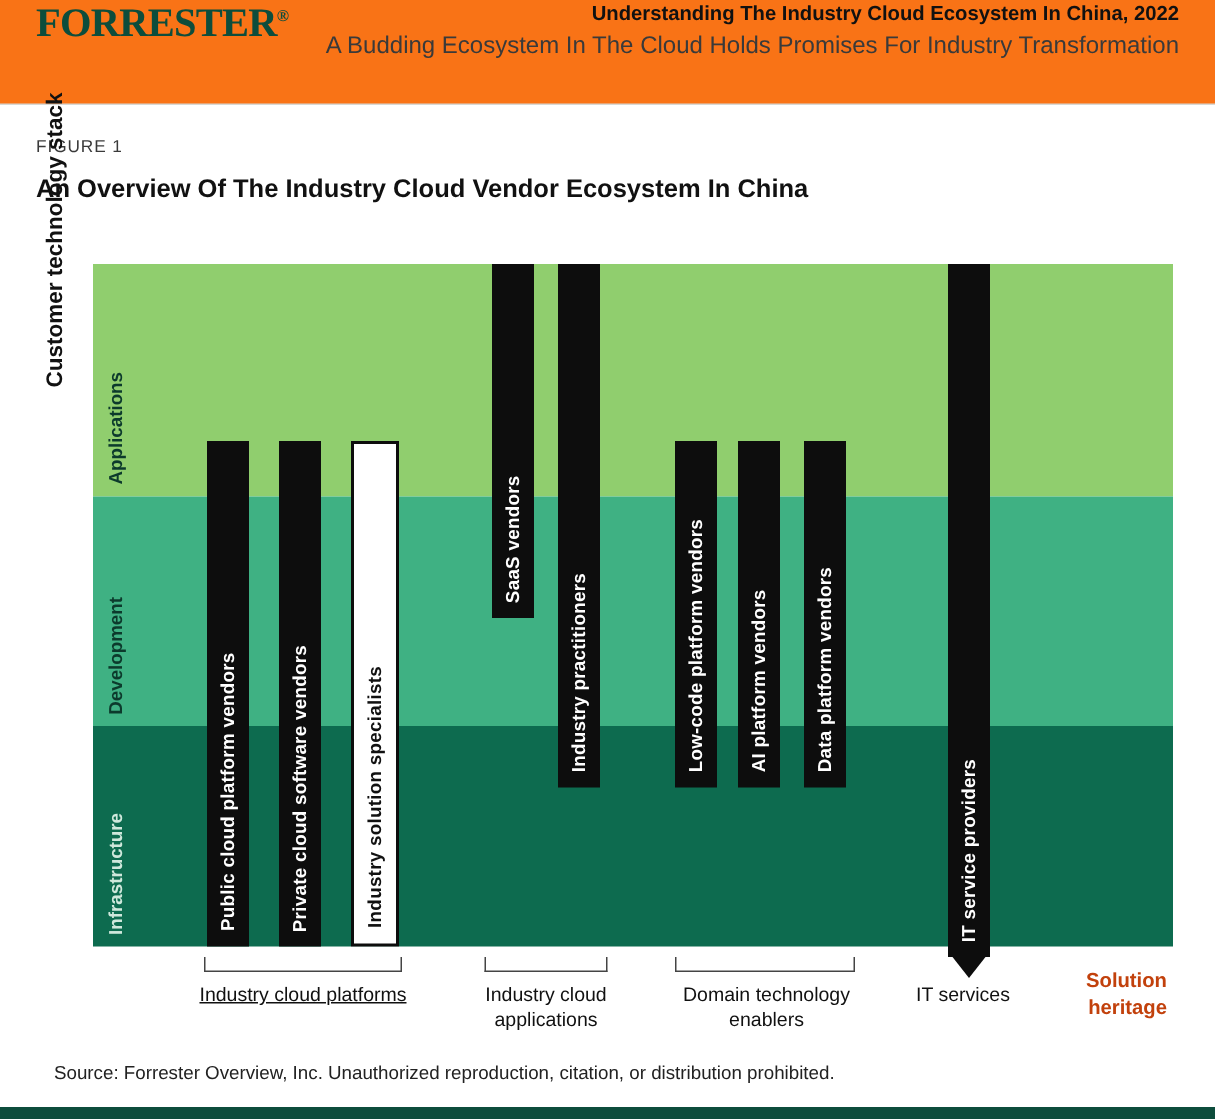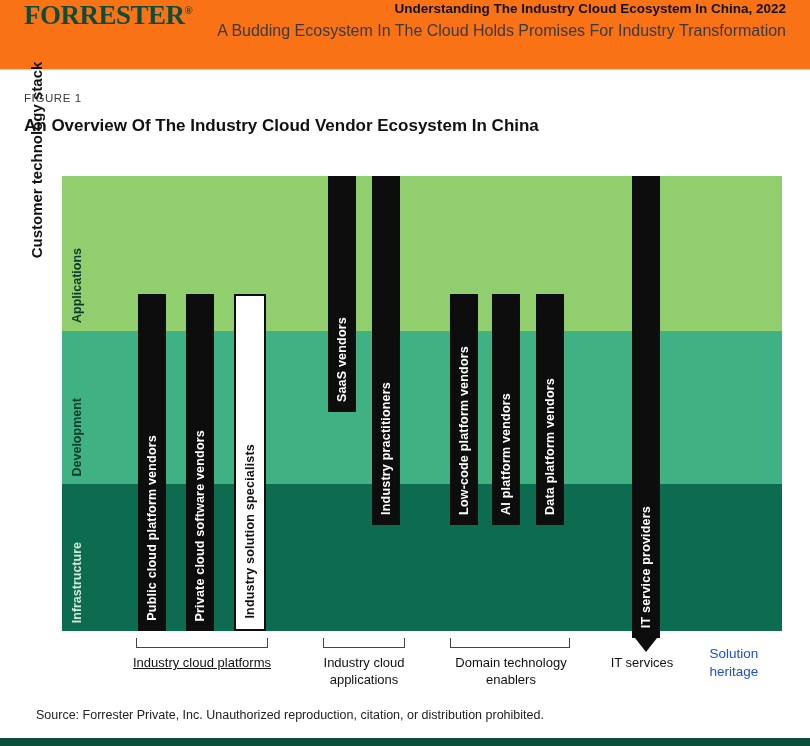--- a/index.html
+++ b/index.html
@@ -158,23 +158,23 @@
   .group-caption {
     position: absolute;
     font-size: 13px;
     color: #111;
     text-align: center;
     line-height: 1.3;
   }
   .heritage-title {
     position: absolute;
     font-size: 13.5px;
-    font-weight: normal;
-    color: #1d4ed8;
-    text-align: center;
+    font-weight: bold;
+    color: #c2410c;
+    text-align: right;
     line-height: 1.3;
   }
   
   .source {
     position: absolute;
     left: 36px;
     bottom: 24px;
     font-size: 12.5px;
     color: #222;
   }
@@ -258,14 +258,14 @@
 
   <div class="group-caption" style="left:122px; top:505px; width:160px;text-decoration:underline;">Industry cloud platforms</div>
   <div class="group-caption" style="left:438px; top:505px; width:146px;">Domain technology enablers</div>
   <div class="group-caption" style="left:296px; top:505px; width:136px;">Industry cloud applications</div>
   <div class="group-caption" style="left:586px; top:505px; width:112px;">IT services</div>
 
   <div class="heritage-title" style="left:690px; top:495px; width:88px; white-space:pre-line;">Solution
 heritage</div>
 </div>
 
-<div class="source">Source: Forrester Private, Inc. Unauthorized reproduction, citation, or distribution prohibited.</div>
+<div class="source">Source: Forrester Overview, Inc. Unauthorized reproduction, citation, or distribution prohibited.</div>
 <div class="footer-bar"></div>
 
 </body></html>

